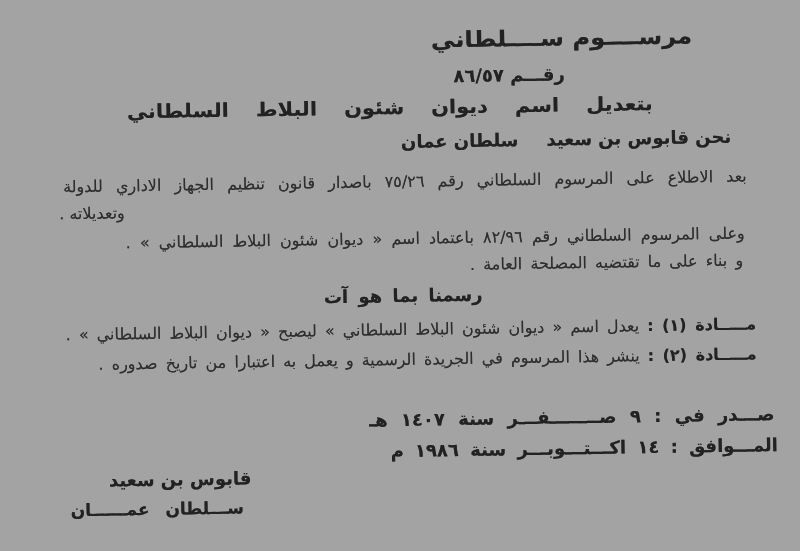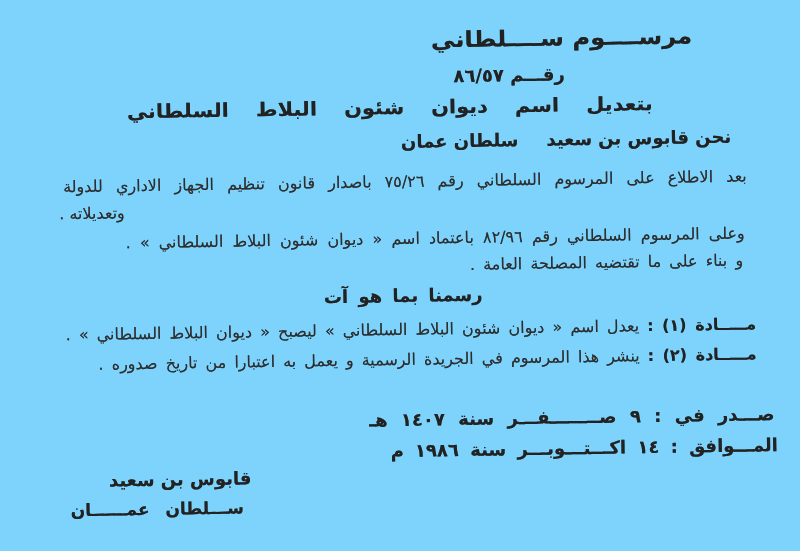--- a/index.html
+++ b/index.html
@@ -4,21 +4,21 @@
 <style>
   html, body {
     margin: 0;
     padding: 0;
     background: #ffffff;
   }
   .page {
     position: relative;
     width: 800px;
     height: 551px;
-    background: #7dd3fc;
+    background: #a3a3a3;
     overflow: hidden;
     direction: rtl;
     font-family: "DejaVu Sans", sans-serif;
     color: #262626;
   }
   .tilt {
     position: absolute;
     inset: 0;
     transform: rotate(-0.9deg);
     transform-origin: 400px 260px;

